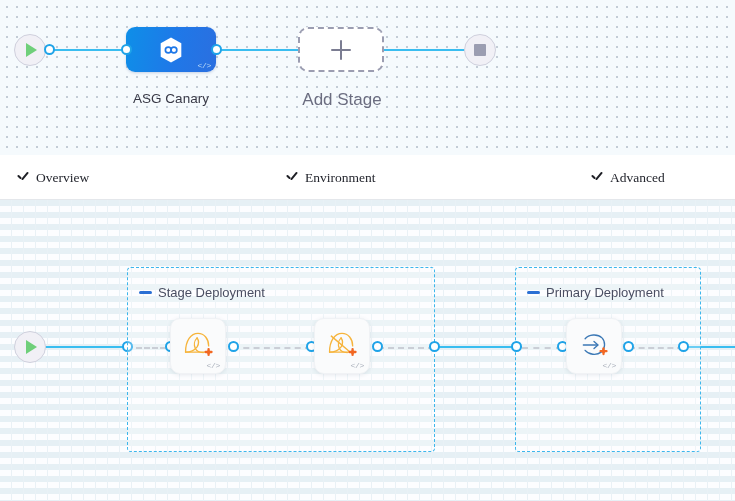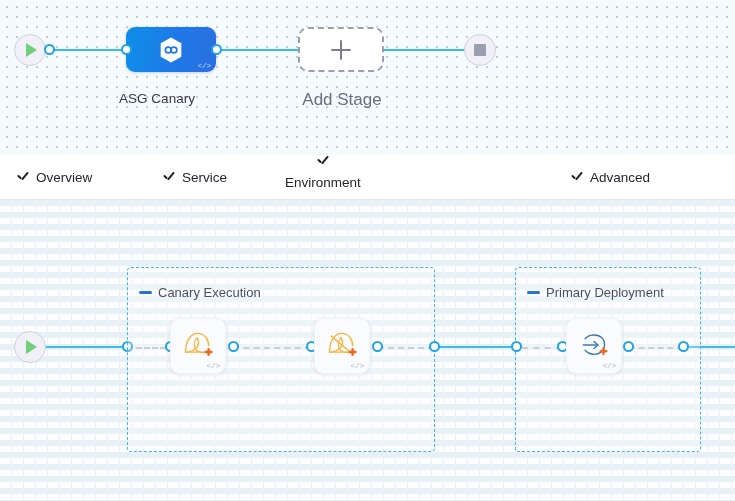--- a/index.html
+++ b/index.html
@@ -59,21 +59,21 @@
   }
   .code-glyph{
     position:absolute;right:5px;bottom:2px;color:#bcdcf7;
     font-size:8px;font-family:"Liberation Mono","DejaVu Sans Mono",monospace;
     letter-spacing:-.3px;
   }
   .stage-label{
     position:absolute;top:91px;font-size:13.5px;color:#383946;
     text-align:center;white-space:nowrap;
   }
-  .lbl-asg{left:87px;width:140px;}
+  .lbl-asg{left:101px;width:140px;}
   .lbl-add{left:272px;width:140px;color:#6b6d80;font-size:17px;top:90px;}
 
   .add-stage{
     position:absolute;left:298px;top:27px;width:86px;height:45px;
     border:2px dashed #9b9db1;border-radius:10px;background:#ffffff;
     box-sizing:border-box;
   }
   .plus{
     position:absolute;left:50%;top:50%;transform:translate(-50%,-50%);
     width:20px;height:20px;
@@ -82,20 +82,21 @@
     content:"";position:absolute;background:#7b7d92;border-radius:1px;
   }
   .plus:before{left:9px;top:0;width:2px;height:20px;}
   .plus:after{left:0;top:9px;width:20px;height:2px;}
 
   
   .tabbar{
     position:absolute;left:0;top:155px;width:735px;height:45px;
     background:#ffffff;border-bottom:1px solid #e4e7eb;
     box-sizing:border-box;
+    font-family:Liberation Serif, serif;
   }
   .tab{
     position:absolute;top:0;height:45px;display:flex;align-items:center;
     gap:7px;cursor:pointer;padding:0 2px;box-sizing:border-box;
   }
   .tab .tick{
     width:13px;height:13px;flex:0 0 13px;position:relative;
   }
   .tab .tick:before{
     content:"";position:absolute;left:1px;top:5px;width:5px;height:2px;
@@ -198,31 +199,26 @@
       <div class="stop-sq"></div>
     </div>
   </div>
 
   <div class="tabbar">
     <div class="tab" style="left:14px;">
       <span class="tick"></span>
       <span class="tlabel">Overview</span>
       <span class="underline"></span>
     </div>
-    <div class="tab" style="left:160px;">
-      <span class="tick"></span>
-      <span class="tlabel">Service</span>
-      <span class="underline"></span>
-    </div>
-    <div class="tab" style="left:283px;flex-direction:column;">
+    <div class="tab" style="left:283px;">
       <span class="tick"></span>
       <span class="tlabel">Environment</span>
       <span class="underline"></span>
     </div>
-    <div class="tab" style="left:568px;align-items:center;">
+    <div class="tab" style="left:588px;align-items:center;">
       <span class="tick"></span>
       <span class="tlabel">Advanced</span>
       <span class="underline"></span>
     </div>
   </div>
 
   <div class="exec-canvas">
     <div class="vstripes"></div>
 
     <div class="ex-rail" style="left:40px;width:93px;"></div>
@@ -235,21 +231,21 @@
     <div class="ex-rail" style="left:683px;width:52px;"></div>
 
     <div class="startcap">
       <div class="play-tri"></div>
     </div>
     <div class="port" style="left:122px;top:141px;"></div>
 
     <div class="group" style="left:127px;top:67px;width:308px;height:185px;">
       <div class="group-title">
         <span class="gdash"></span>
-        <span class="gtext">Canary Execution</span>
+        <span class="gtext">Stage Deployment</span>
       </div>
     </div>
 
     <div class="port" style="left:165px;top:141px;"></div>
     <div class="step" style="left:170px;top:118px;">
       <svg class="sicon" viewBox="0 0 40 36">
         <g fill="none" stroke="#f6b43c" stroke-width="1.5" stroke-linecap="round" stroke-linejoin="round">
           <path d="M6 26 C6 13 12 5 20 5 C27 5 32 11 32 19"></path>
           <path d="M6 26 C11 26 16 24 19 20 C21 17 21 13 19 10"></path>
           <path d="M19 10 C16 13 15 18 17 22 C18.5 25 22 26.5 26 26.5"></path>

